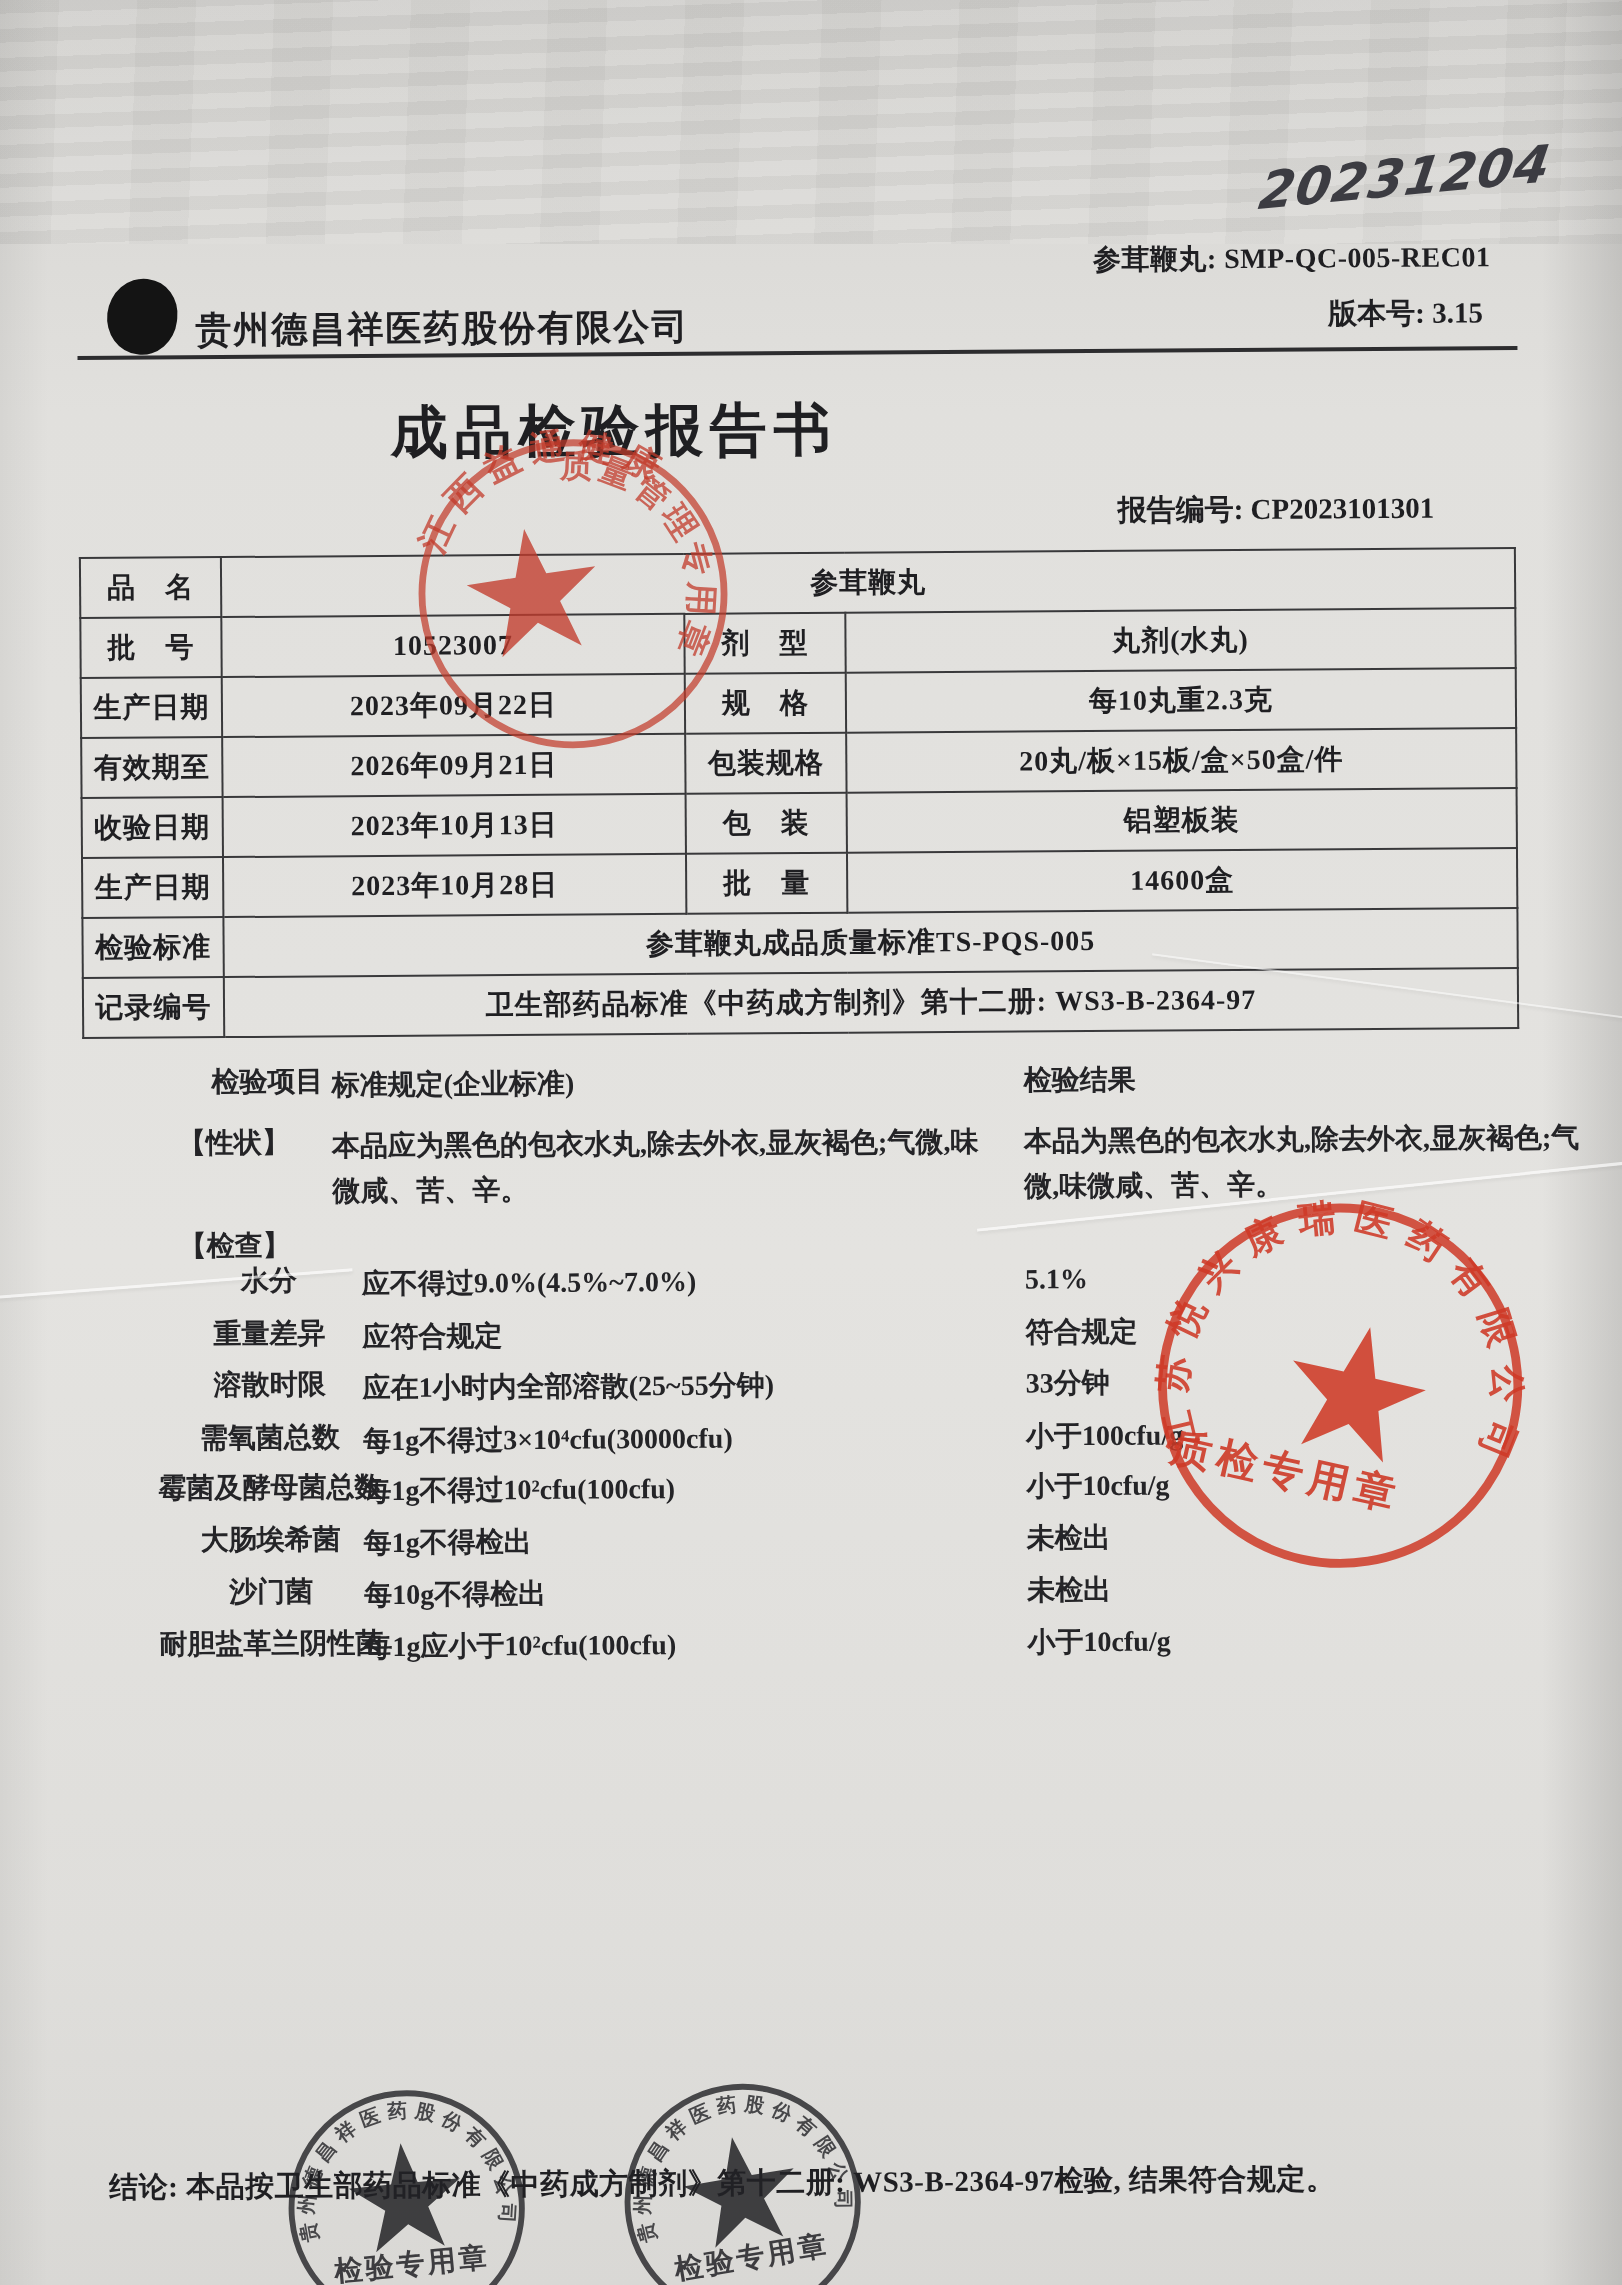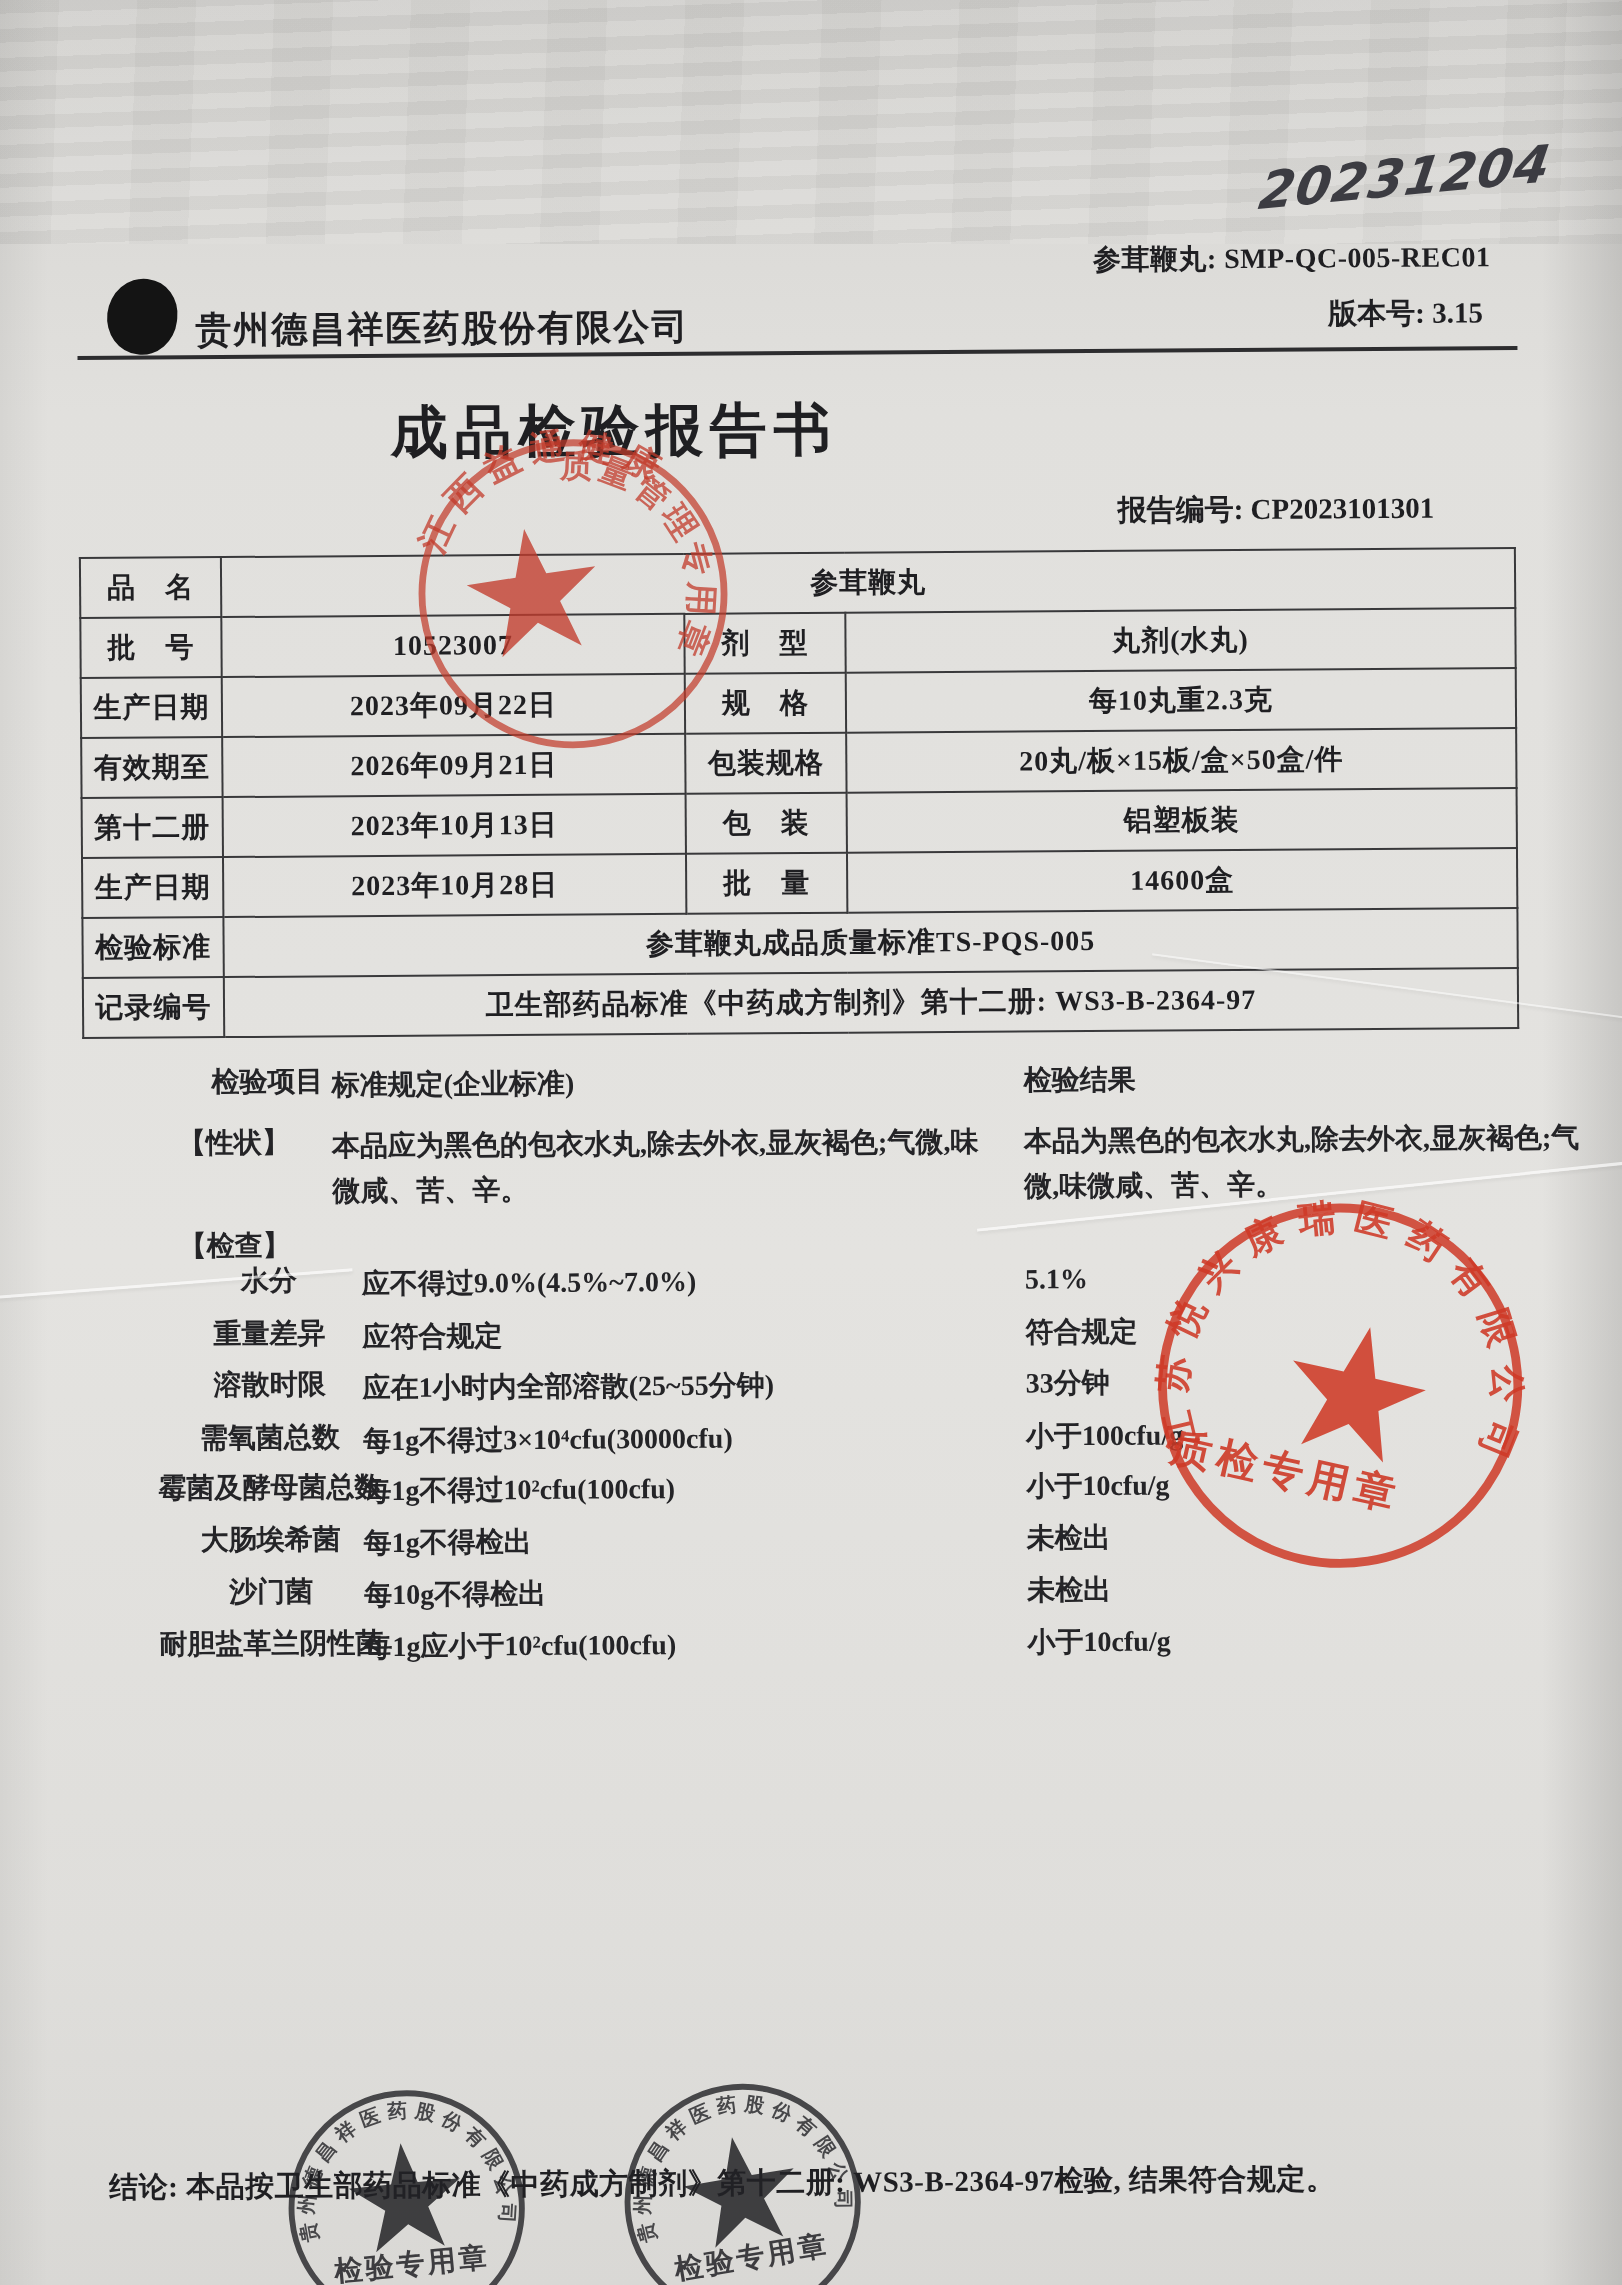--- a/index.html
+++ b/index.html
@@ -111,21 +111,21 @@
           <td>规　格</td>
           <td>每10丸重2.3克</td>
         </tr>
         <tr>
           <td>有效期至</td>
           <td>2026年09月21日</td>
           <td>包装规格</td>
           <td>20丸/板×15板/盒×50盒/件</td>
         </tr>
         <tr>
-          <td>第十二册</td>
+          <td>收验日期</td>
           <td>2023年10月13日</td>
           <td>包　装</td>
           <td>铝塑板装</td>
         </tr>
         <tr>
           <td>生产日期</td>
           <td>2023年10月28日</td>
           <td>批　量</td>
           <td>14600盒</td>
         </tr>

